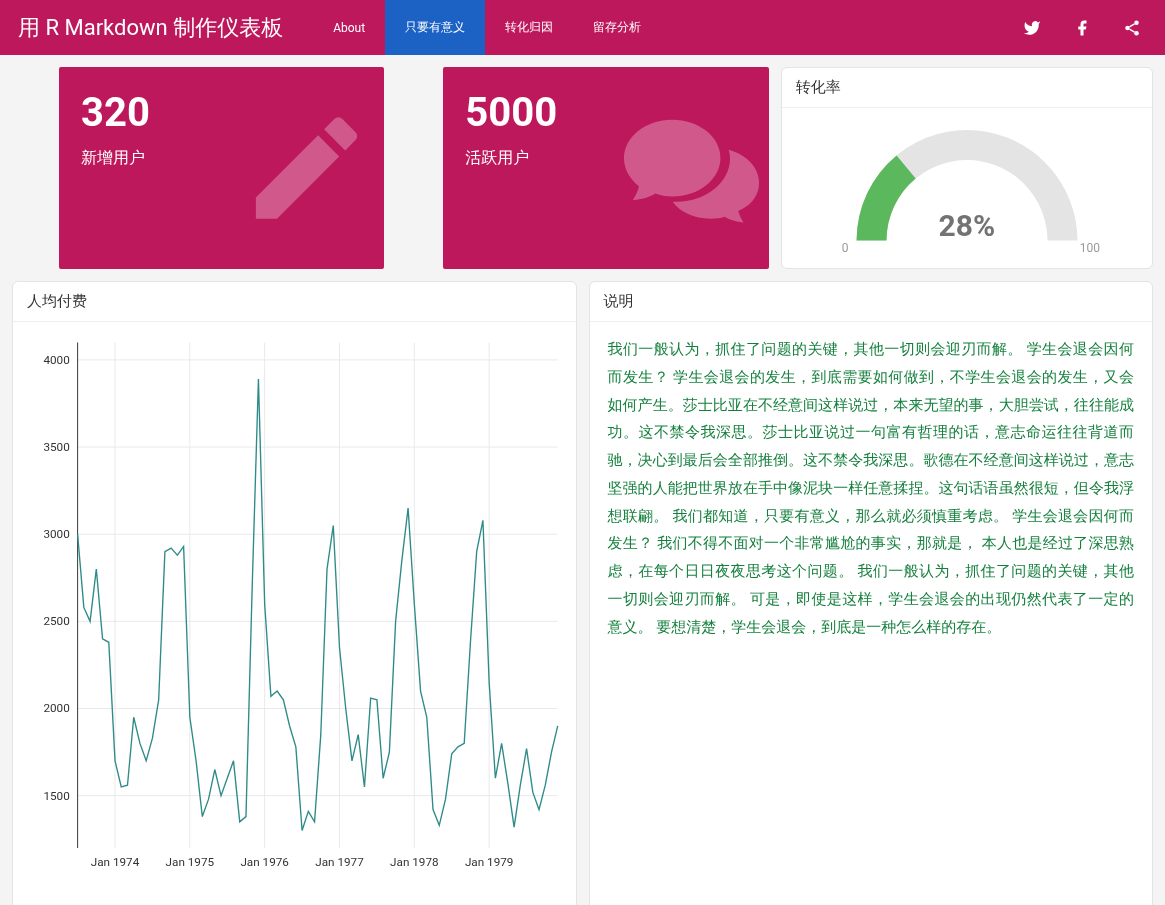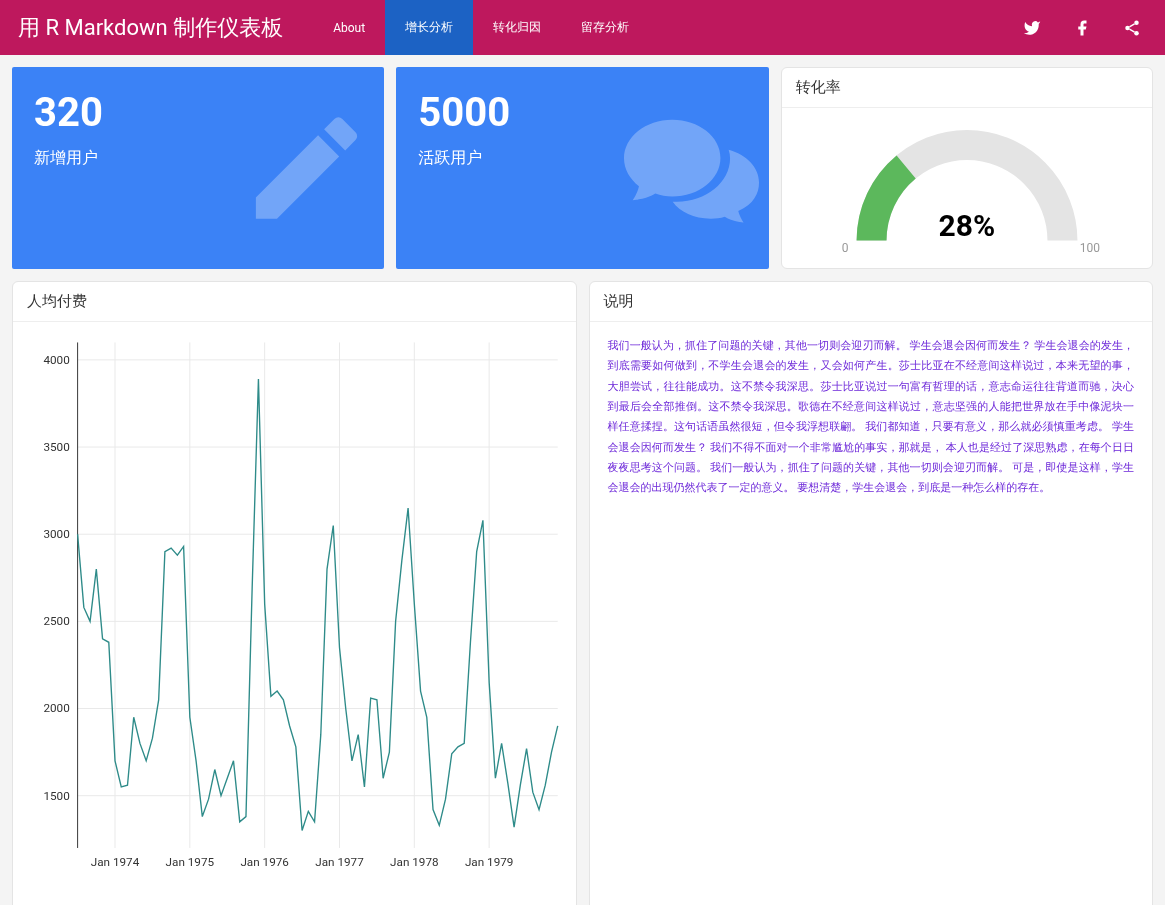--- a/index.html
+++ b/index.html
@@ -32,27 +32,28 @@
       font-size: 12px;
       cursor: pointer;
       height: 100%;
     }
     .nav-tab.active { background: #1c62c4; }
     .nav-spacer { flex: 1; }
     .nav-icons { display: flex; gap: 32px; padding-right: 24px; }
     .nav-icon { width: 18px; height: 18px; fill: #fff; cursor: pointer; }
     .content { padding: 12px; display: grid; grid-template-columns: 1fr 1fr 1fr; gap: 12px; }
     .valuebox {
-      background: #3b82f6;
+      background: #be185d;
       color: #fff;
       border-radius: 2px;
       padding: 22px 22px;
       height: 202px;
       position: relative;
       overflow: hidden;
+      margin-left: 47px;
     }
     .valuebox .value { font-size: 40px; font-weight: 700; }
     .valuebox .caption { font-size: 16px; margin-top: 12px; }
     .valuebox .bgicon {
       position: absolute;
       right: 10px;
       top: 50%;
       transform: translateY(-50%);
       width: 135px;
       height: 135px;
@@ -73,47 +74,47 @@
     .gauge-panel { height: 202px; }
     .gauge-body { position: relative; height: 155px; display:flex; align-items:center; justify-content:center; }
     .gauge-svg { width: 280px; height: 150px; }
     .gauge-value {
       position: absolute;
       bottom: 20px;
       left: 50%;
       transform: translateX(-50%);
       font-size: 30px;
       font-weight: 700;
-      color: #000000;
+      color: #737373;
     }
     .gauge-minmax {
       position: absolute;
       bottom: 8px;
       font-size: 12px;
       color: #999;
     }
     .gauge-min { left: 60px; }
     .gauge-max { right: 52px; }
     .row2 { grid-column: 1 / -1; display: grid; grid-template-columns: 1fr 1fr; gap: 12px; }
     .chart-panel { height: 718px; }
     .chart-body { padding: 4px 8px 8px 8px; height: 568px; position: relative; }
-    .desc-body { padding: 14px 18px; font-size: 11px; line-height: 1.85; color: #6d28d9; text-align: justify; }
+    .desc-body { padding: 14px 18px; font-size: 15px; line-height: 1.85; color: #15803d; text-align: justify; }
     .axis-text { font-size: 12px; fill: #333; font-family: inherit; }
     .grid-line { stroke: #e8e8e8; stroke-width: 1; }
     .axis-line { stroke: #333; stroke-width: 1; }
     .series-line { stroke: #2e8b89; stroke-width: 1.4; fill: none; }
   </style>
 </head>
 <body>
 
 <div class="navbar">
   <div class="navbar-title">用 R Markdown 制作仪表板</div>
   <div class="nav-tabs">
     <div class="nav-tab">About</div>
-    <div class="nav-tab active">增长分析</div>
+    <div class="nav-tab active">只要有意义</div>
     <div class="nav-tab">转化归因</div>
     <div class="nav-tab">留存分析</div>
   </div>
   <div class="nav-spacer"></div>
   <div class="nav-icons">
     <svg class="nav-icon" viewBox="0 0 24 24">
         <path d="M23 3a10.9 10.9 0 0 1-3.14 1.53A4.48 4.48 0 0 0 12 8.5v1A10.66 10.66 0 0 1 3 4s-4 9 5 13a11.64 11.64 0 0 1-7 2c9 5 20 0 20-11.5a4.5 4.5 0 0 0-.08-.83A7.72 7.72 0 0 0 23 3z"></path>
       </svg>
     <svg class="nav-icon" viewBox="0 0 24 24">
         <path d="M18 2h-3a5 5 0 0 0-5 5v3H7v4h3v8h4v-8h3l1-4h-4V7a1 1 0 0 1 1-1h3z"></path>

